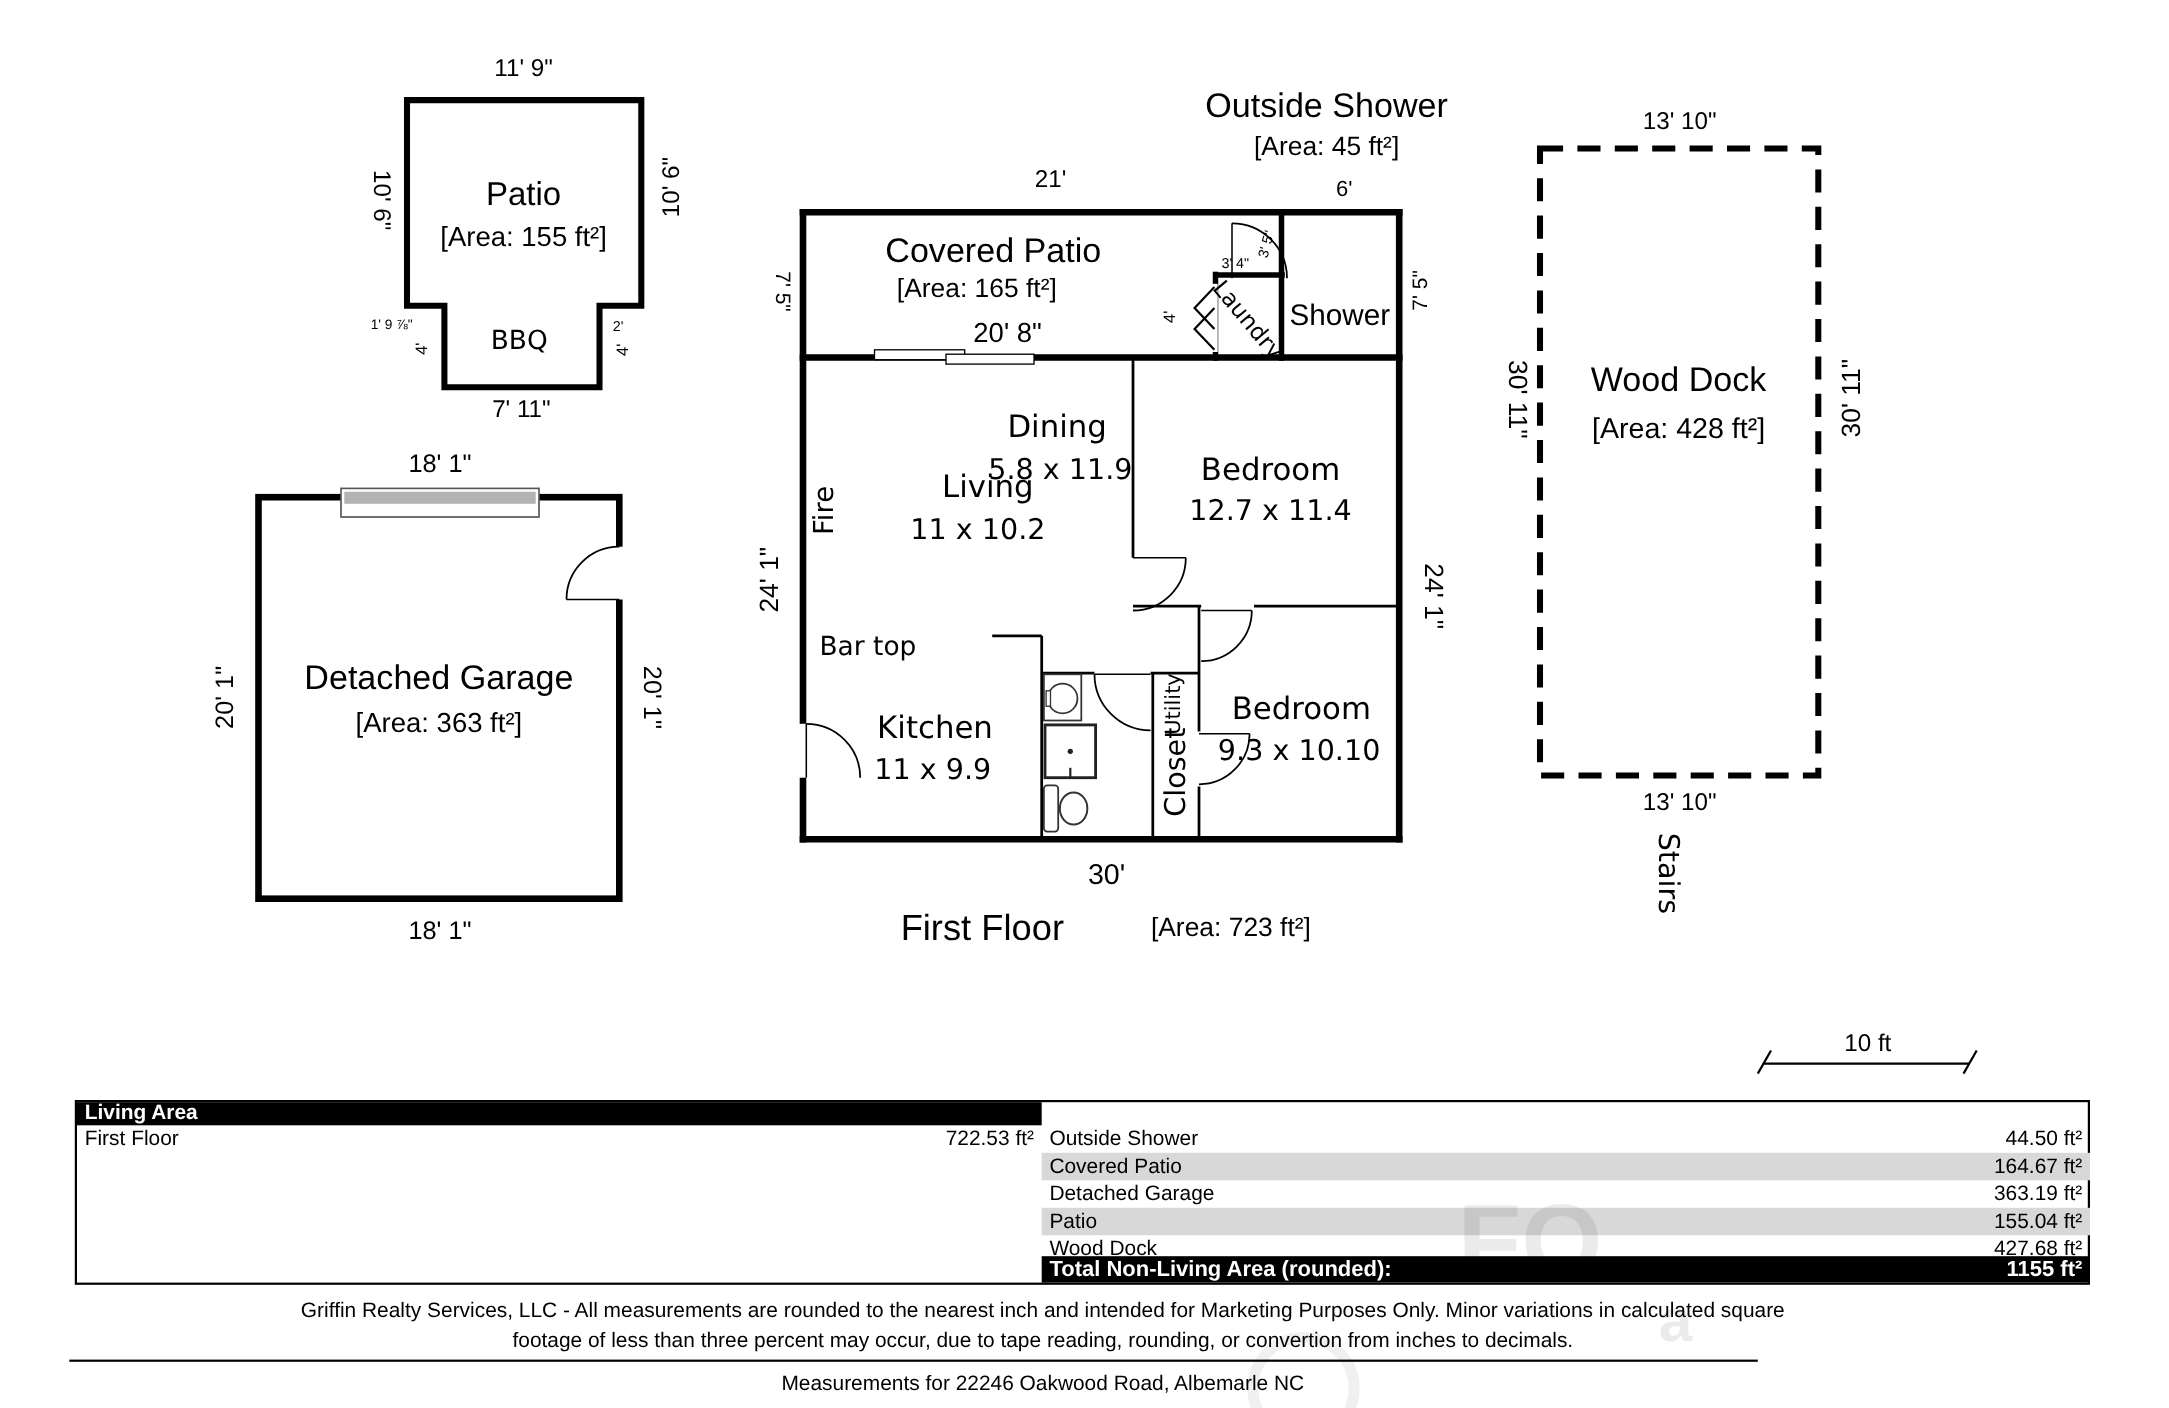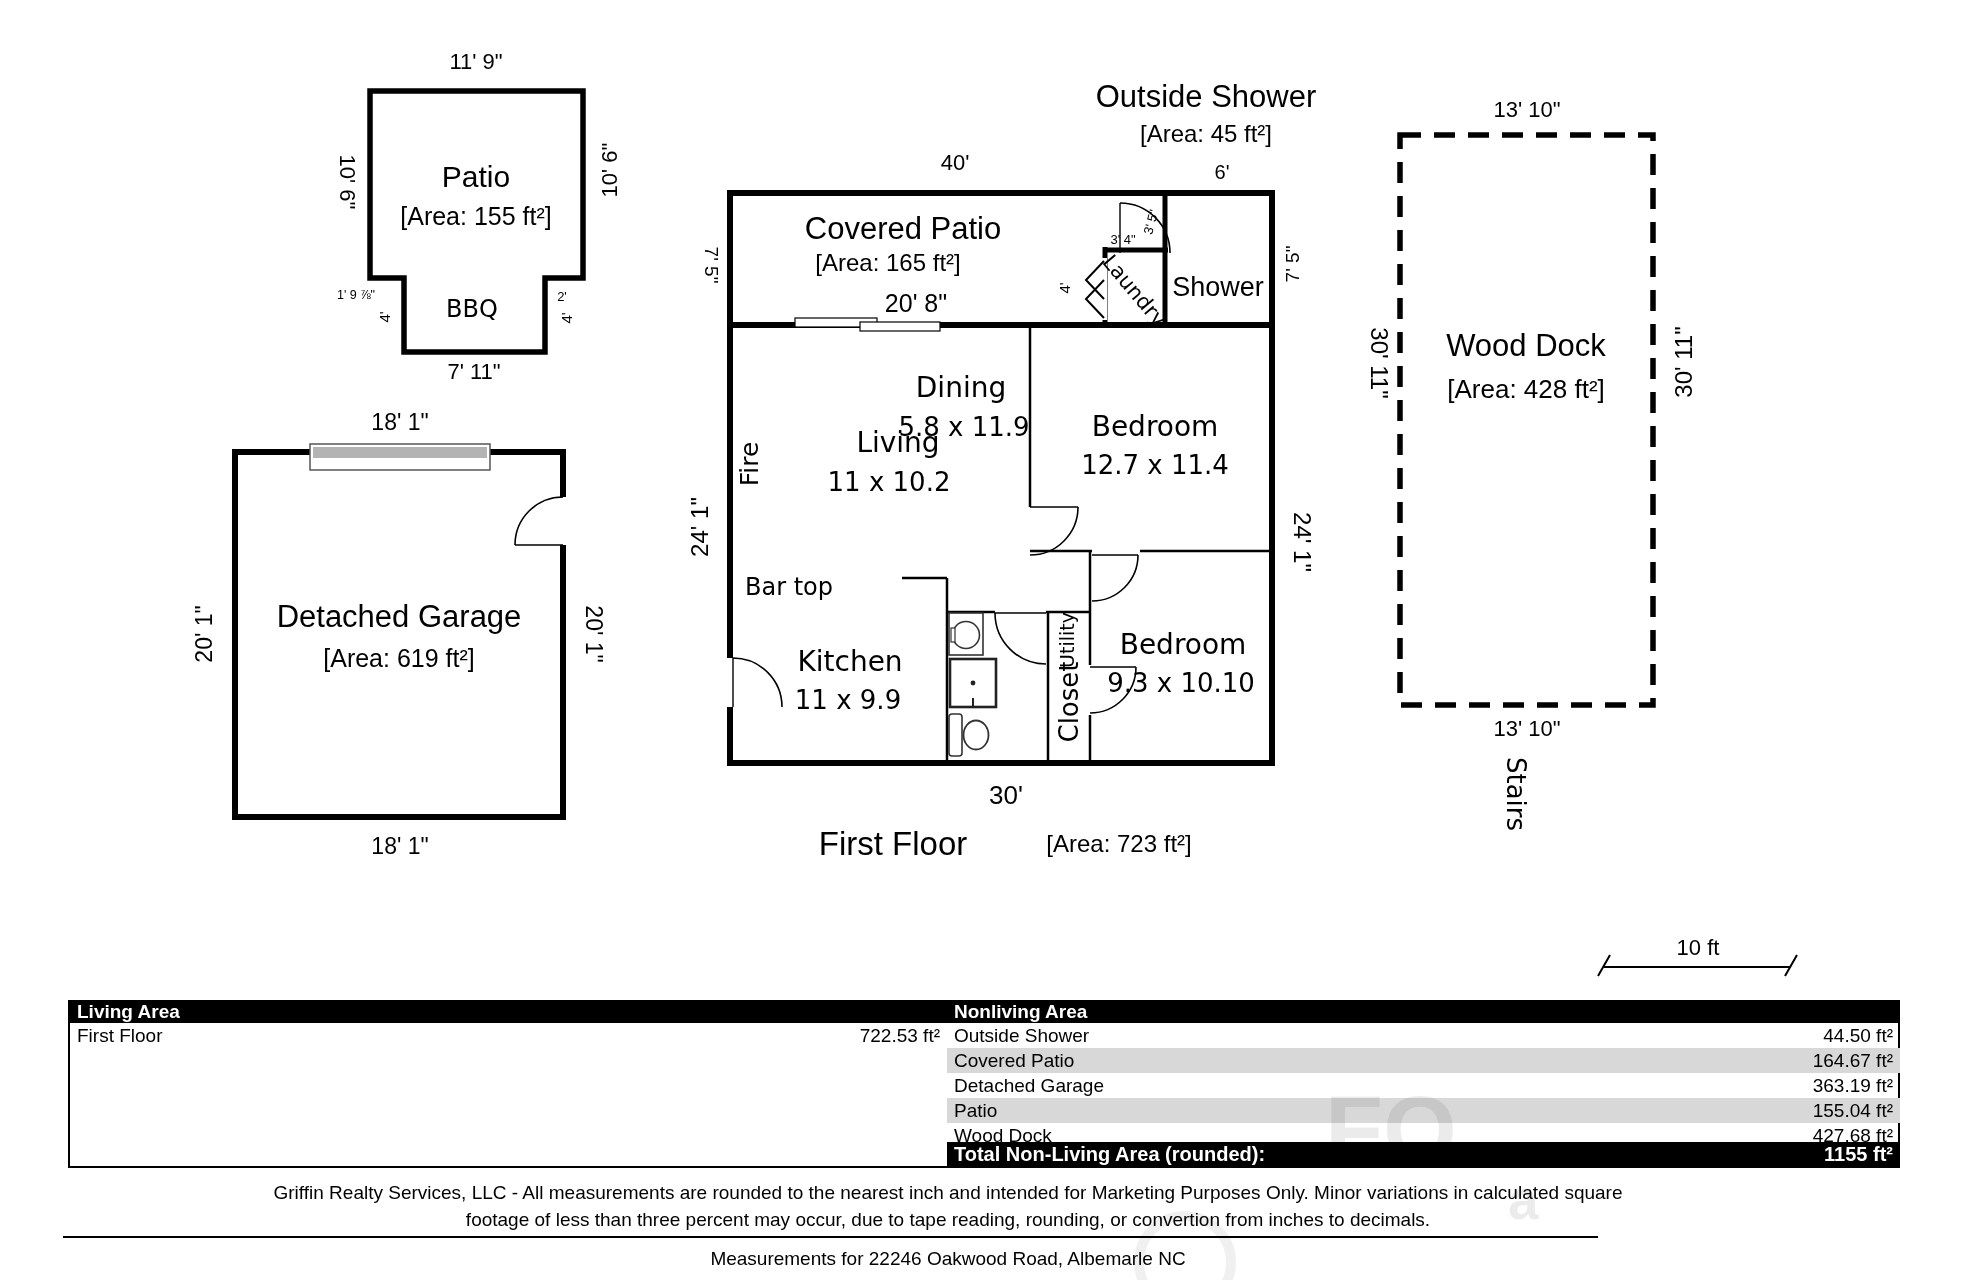--- a/index.html
+++ b/index.html
@@ -133,34 +133,34 @@
   <div class="lbl" style="left:356px;top:295px;font-size:12.5px">1' 9 ⅞"</div>
   <div class="lbl rm90" style="left:384px;top:317px;font-size:15px">4'</div>
   <div class="lbl" style="left:562px;top:296px;font-size:13px">2'</div>
   <div class="lbl rm90" style="left:566px;top:318px;font-size:15px">4'</div>
   <div class="lbl" style="left:474px;top:372px;font-size:22px">7' 11"</div>
 
   <div class="lbl" style="left:400px;top:422px;font-size:23px">18' 1"</div>
   <div class="lbl rm90" style="left:204px;top:634px;font-size:23px">20' 1"</div>
   <div class="lbl r90" style="left:593px;top:634px;font-size:23px">20' 1"</div>
   <div class="lbl" style="left:399px;top:616px;font-size:31px">Detached Garage</div>
-  <div class="lbl" style="left:399px;top:658px;font-size:25px">[Area: 619 ft²]</div>
+  <div class="lbl" style="left:399px;top:658px;font-size:25px">[Area: 363 ft²]</div>
   <div class="lbl" style="left:400px;top:846px;font-size:23px">18' 1"</div>
 
   <div class="lbl" style="left:1206px;top:96px;font-size:31px">Outside Shower</div>
   <div class="lbl" style="left:1206px;top:134px;font-size:24px">[Area: 45 ft²]</div>
   <div class="lbl" style="left:1222px;top:172px;font-size:20px">6'</div>
   <div class="lbl" style="left:1218px;top:287px;font-size:27px">Shower</div>
   <div class="lbl rm90" style="left:1292px;top:264px;font-size:19px">7' 5"</div>
   <div class="lbl" style="left:1123px;top:239px;font-size:13px">3' 4"</div>
   <div class="lbl rm75" style="left:1151px;top:222px;font-size:13px">3' 5"</div>
   <div class="lbl rm90" style="left:1064px;top:288px;font-size:15px">4'</div>
   <div class="lbl dv r50" style="left:1134px;top:291px;font-size:21px">Laundry</div>
 
-  <div class="lbl" style="left:955px;top:163px;font-size:22px">40'</div>
+  <div class="lbl" style="left:955px;top:163px;font-size:22px">21'</div>
   <div class="lbl" style="left:903px;top:228px;font-size:31px">Covered Patio</div>
   <div class="lbl" style="left:888px;top:263px;font-size:24px">[Area: 165 ft²]</div>
   <div class="lbl" style="left:916px;top:303px;font-size:25px">20' 8"</div>
   <div class="lbl r90" style="left:711px;top:265px;font-size:19px">7' 5"</div>
 
   <div class="lbl dv rm90" style="left:749px;top:464px;font-size:25px">Fire</div>
   <div class="lbl dv" style="left:898px;top:443px;font-size:28px">Living</div>
   <div class="lbl dv" style="left:889px;top:482px;font-size:26px">11 x 10.2</div>
   <div class="lbl dv" style="left:961px;top:388px;font-size:28px">Dining</div>
   <div class="lbl dv" style="left:964px;top:427px;font-size:26px">5.8 x 11.9</div>
@@ -193,23 +193,20 @@
     <div class="tcol" id="tcol-living">
       <div class="thead">
         <span>Living Area</span>
       </div>
       <div class="trow" style="top:21px">
         <span>First Floor</span>
         <span>722.53 ft²</span>
       </div>
     </div>
     <div class="tcol" id="tcol-nonliving">
-      <div class="thead">
-        <span>Nonliving Area</span>
-      </div>
       <div class="trow" style="top:21px">
         <span>Outside Shower</span>
         <span>44.50 ft²</span>
       </div>
       <div class="trow gray" style="top:46px">
         <span>Covered Patio</span>
         <span>164.67 ft²</span>
       </div>
       <div class="trow" style="top:71px">
         <span>Detached Garage</span>

